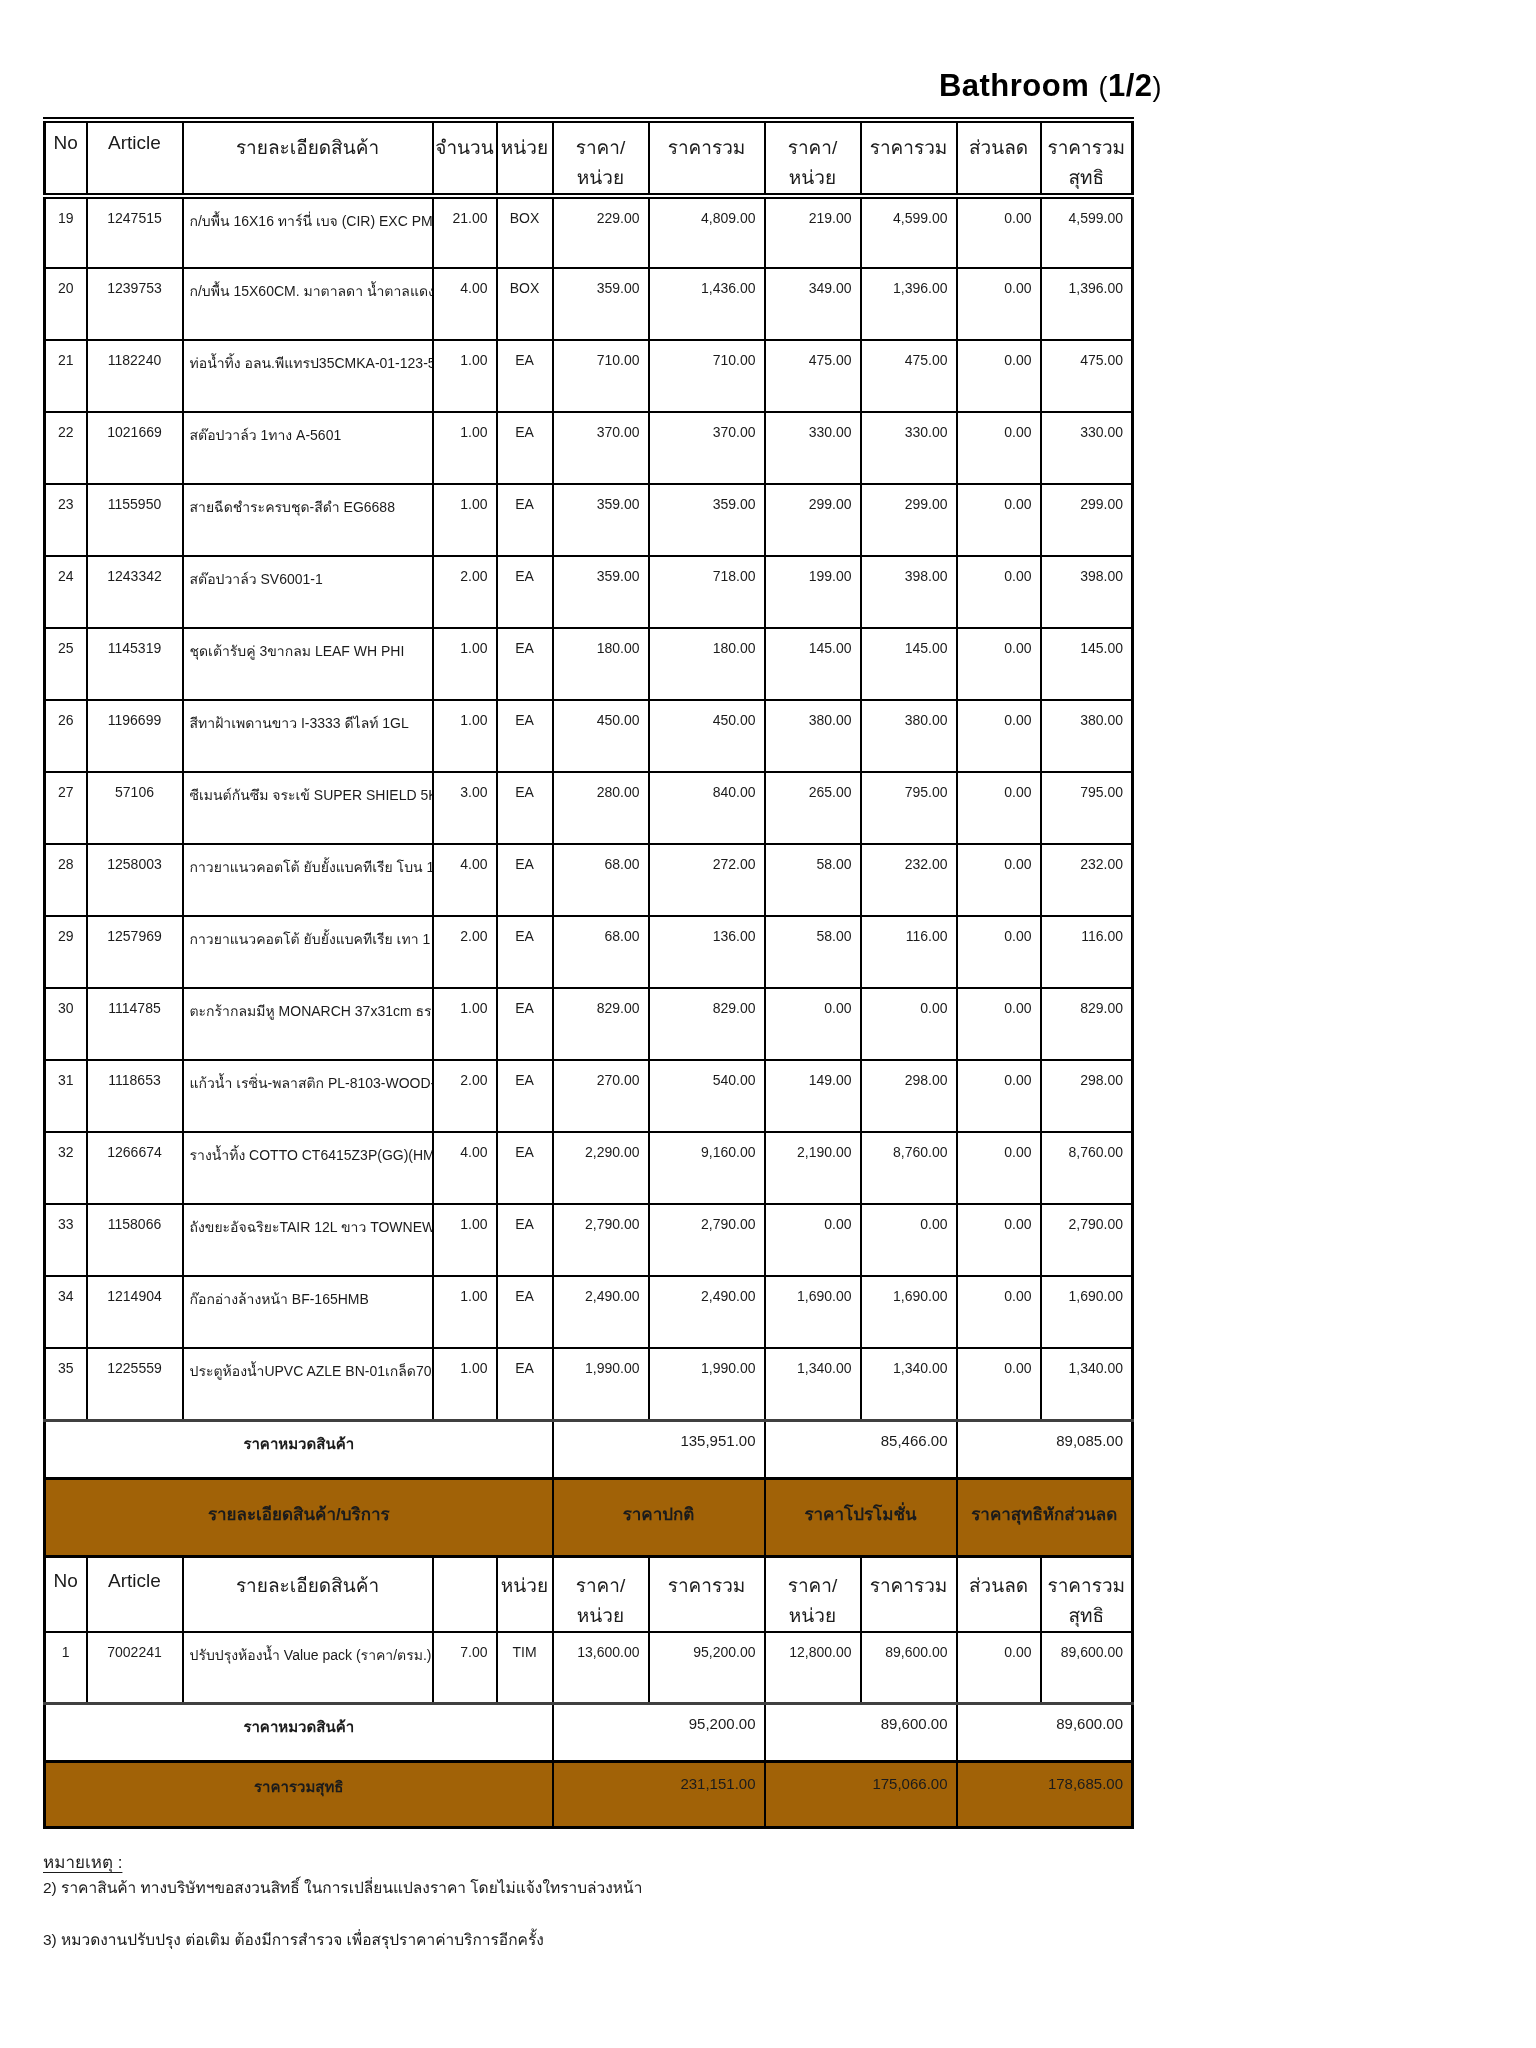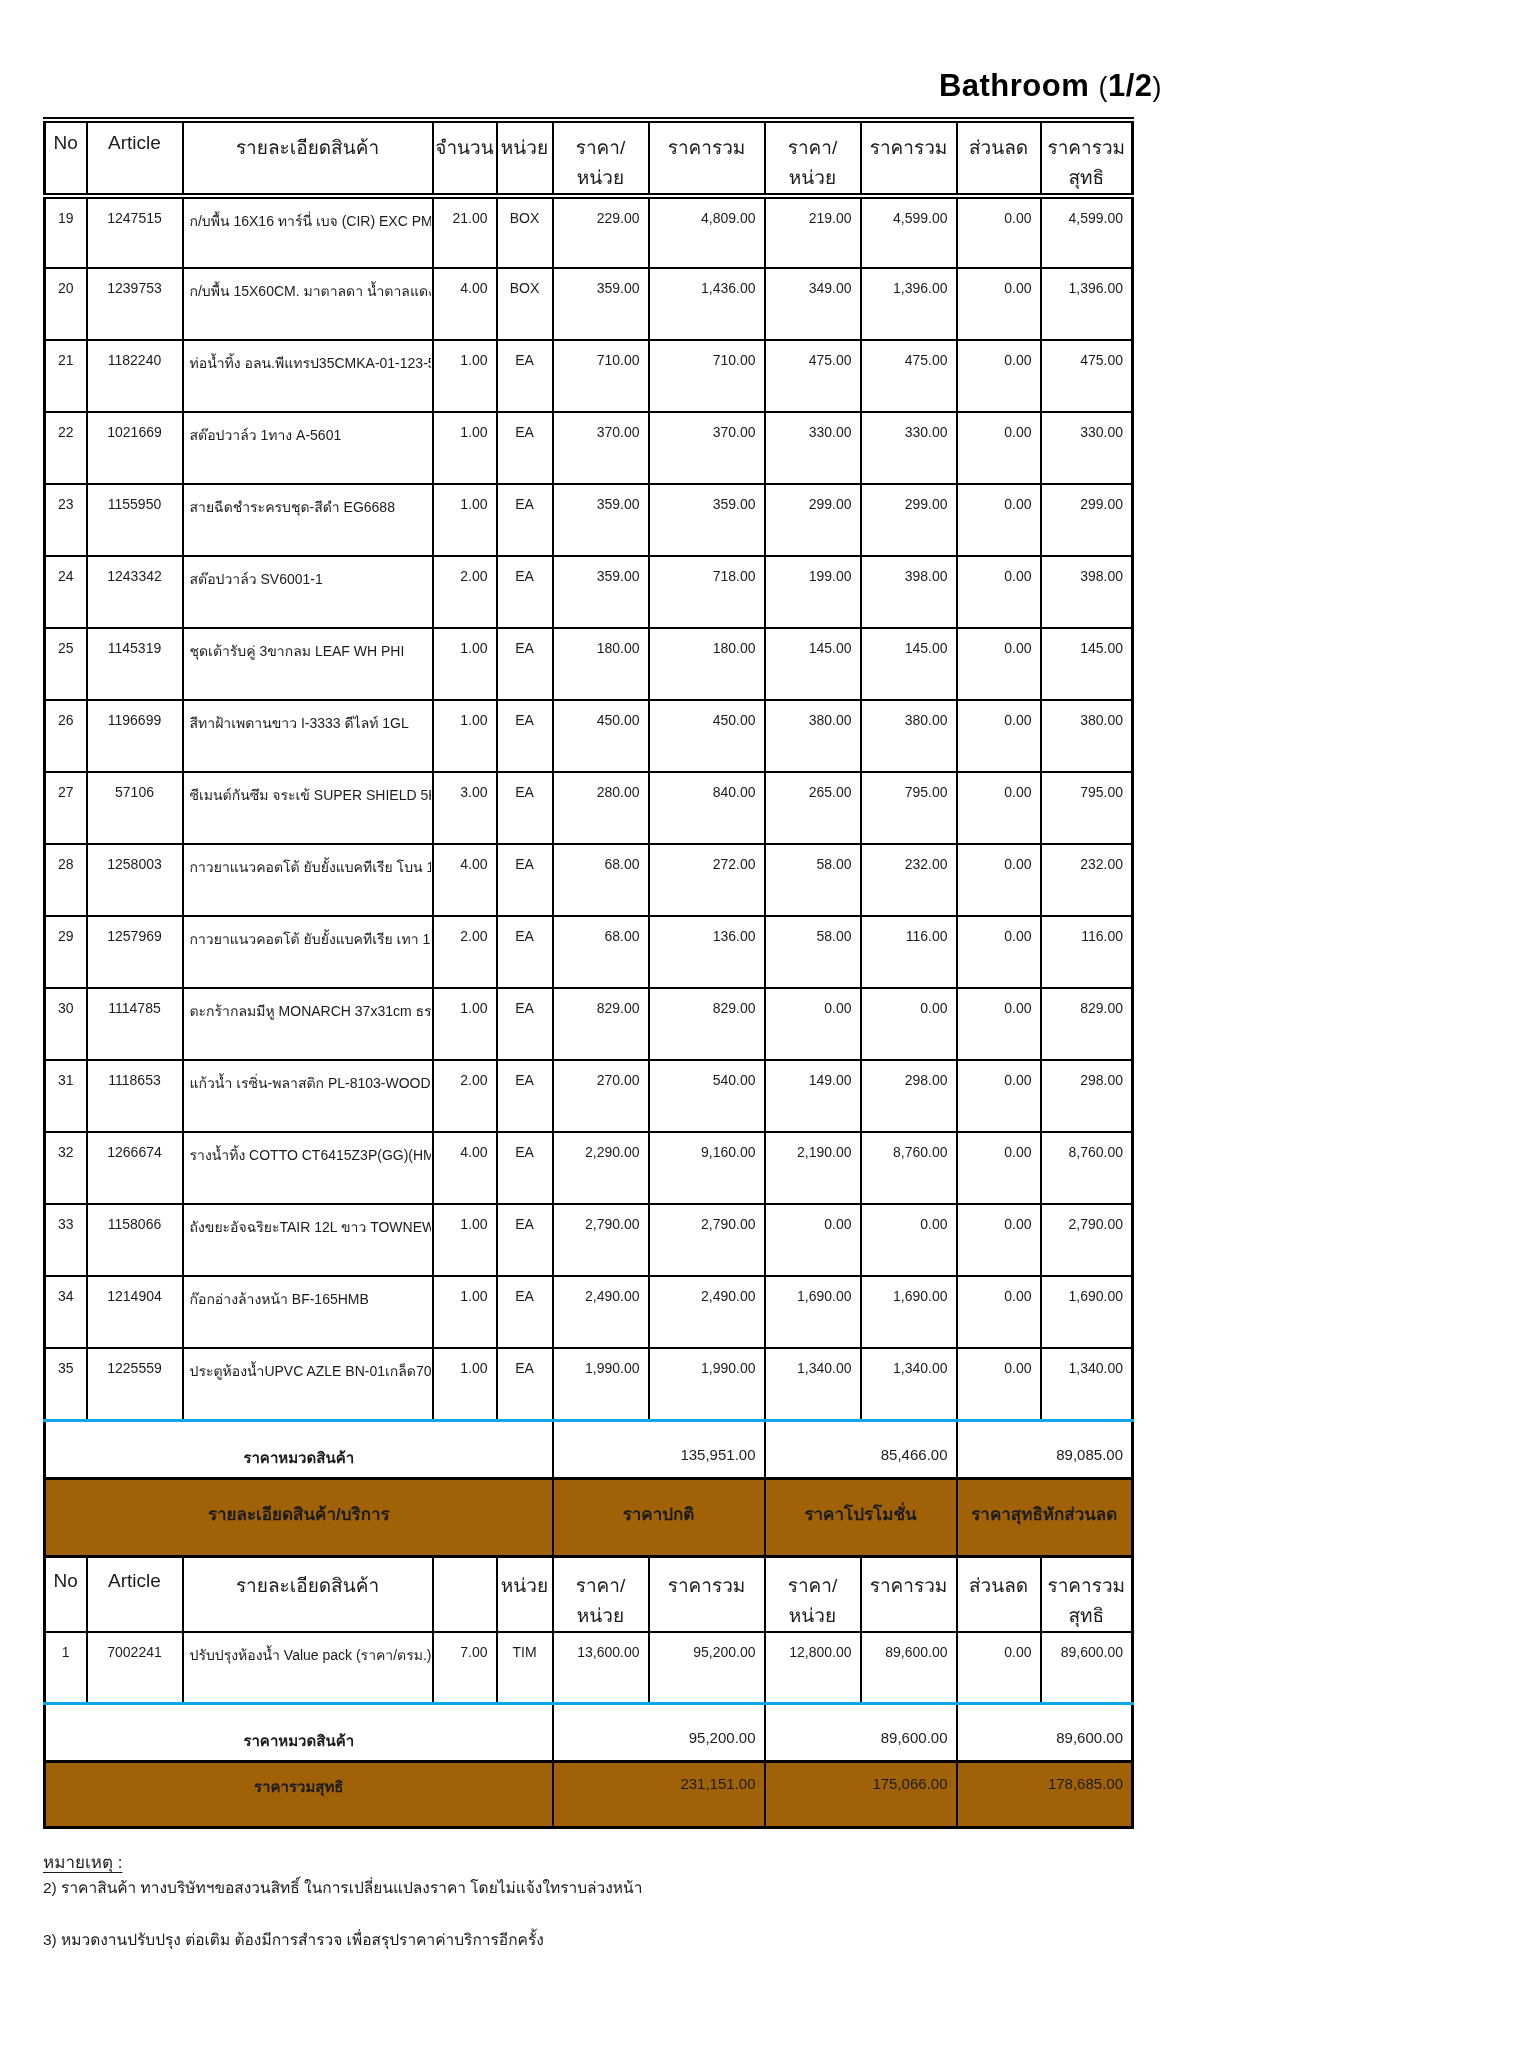--- a/index.html
+++ b/index.html
@@ -50,27 +50,26 @@
     padding-top:12px;
     border-bottom:2px solid #000;
   }
   tr.item td { height:72px; font-size:14px; padding-top:11px; }
   td.c, th.c { text-align:center; }
   td.r { text-align:right; padding-right:8px; }
   td.l {
     text-align:left; padding-left:6px; padding-right:12px;
     white-space:nowrap;
     font-size:13.5px;
-    border-radius:8px;
   }
   tr.subtotal td {
     height:58px;
     font-size:15px;
-    padding-top:24px;
-    border-top:3px solid #0ea5e9;
+    padding-top:10px;
+    border-top:3px solid #404040;
   }
   tr.subtotal td.lbl { text-align:center; font-weight:600; }
   tr.gray td { background:#a16207; }
   tr.section td {
     height:78px;
     text-align:center;
     font-size:17px;
     font-weight:600;
     padding-top:20px;
     border-top:3px solid #000;

